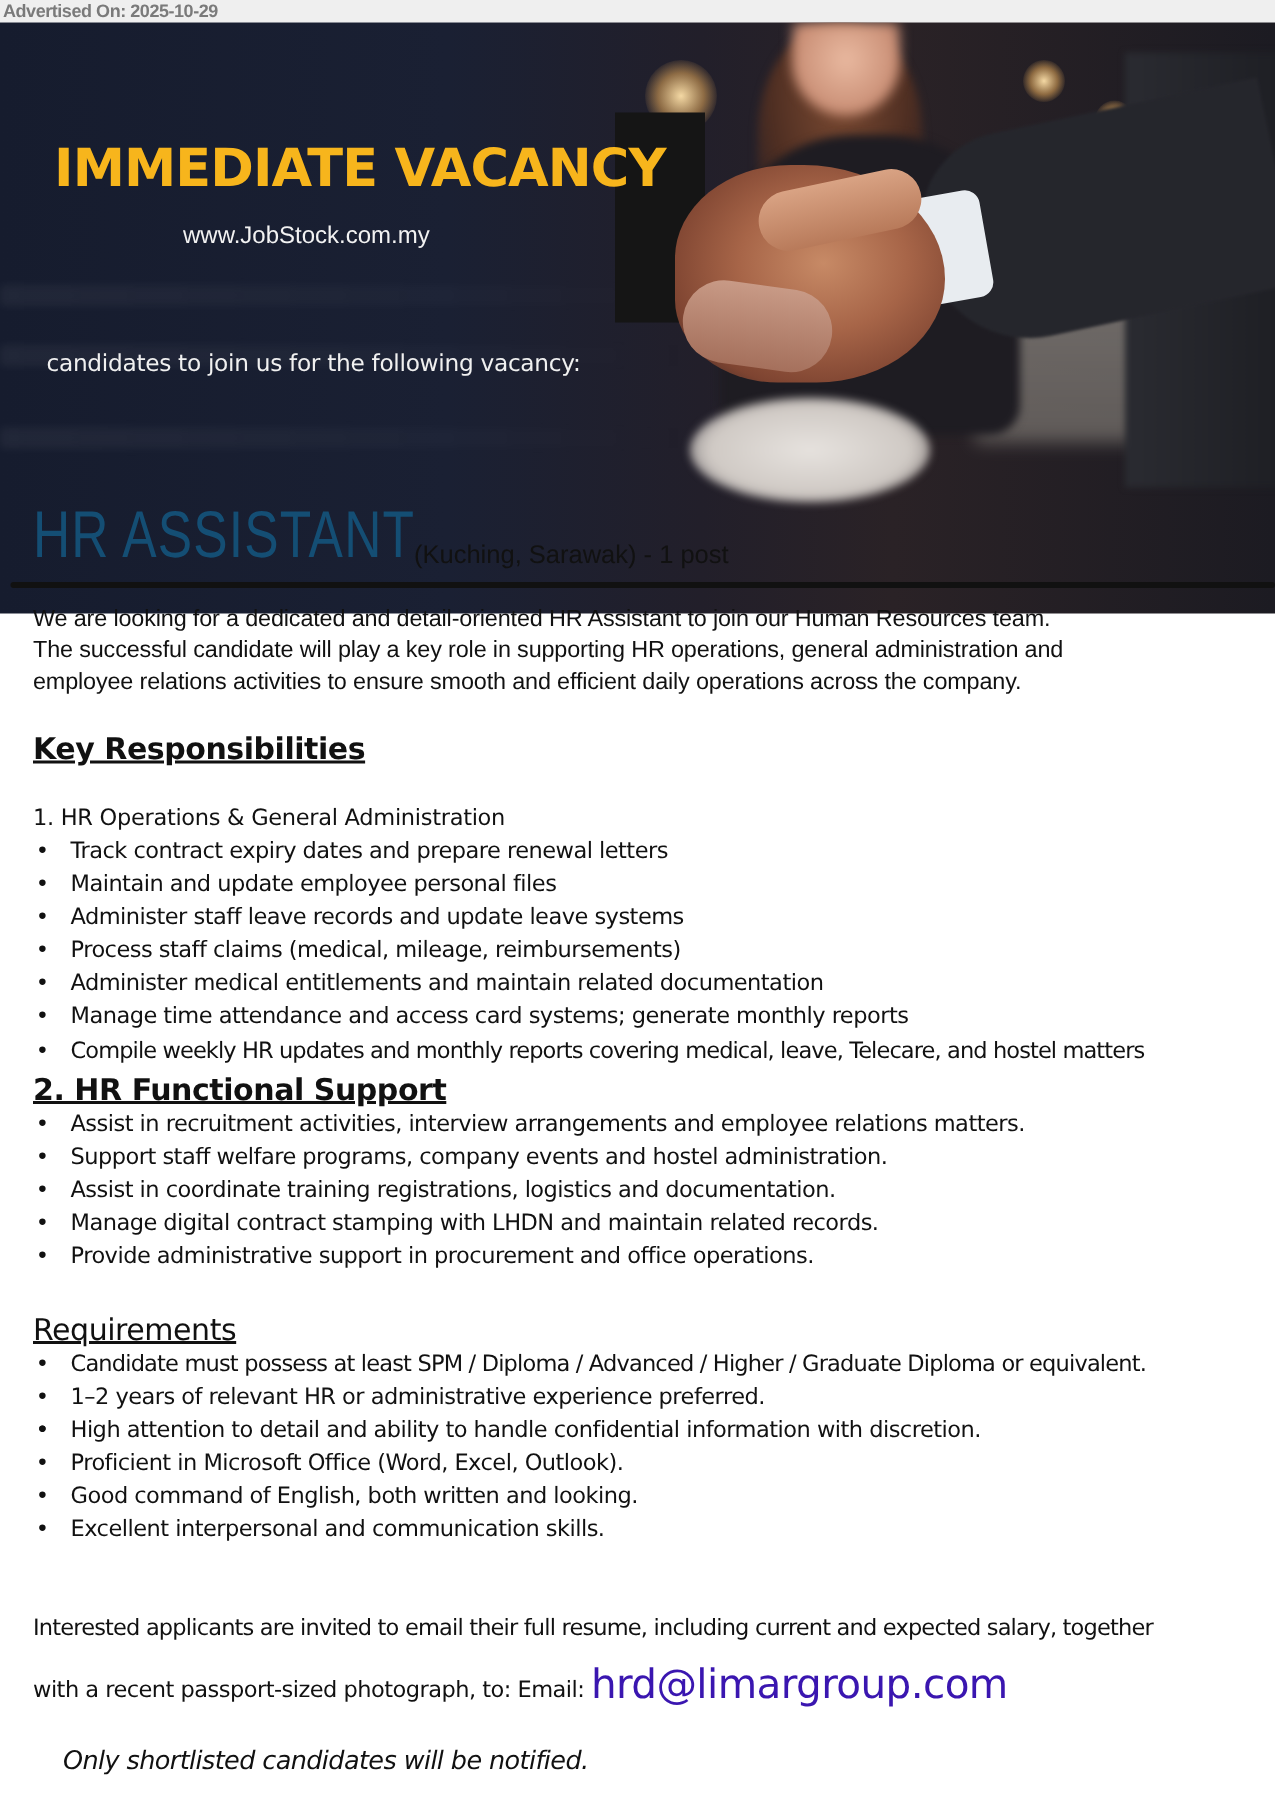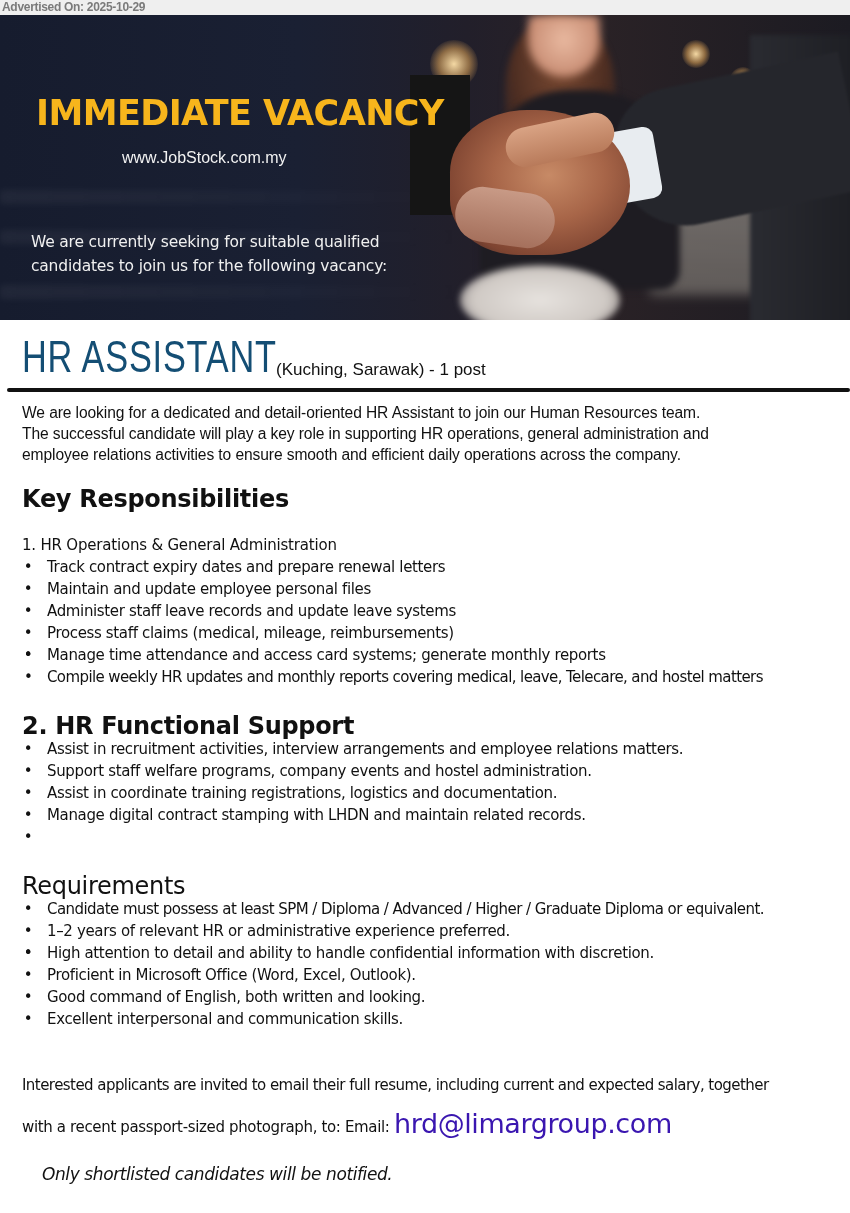--- a/index.html
+++ b/index.html
@@ -8,21 +8,21 @@
 
     .ad-date {
       position: absolute; left: 0; top: 0; width: 850px; height: 15px;
       background: #efefef; color: #7a7a7a;
       font-family: "Liberation Sans", sans-serif; font-weight: bold;
       font-size: 12px; line-height: 15px; padding-left: 2px;
       letter-spacing: -0.3px;
     }
 
     .banner {
-      position: absolute; left: 0; top: 15px; width: 850px; height: 305px;
+      position: absolute; left: 0; top: 15px; width: 850px; height: 394px;
       overflow: hidden;
       background: linear-gradient(90deg, #161c2e 0%, #1a2033 35%, #221f2a 55%, #2a2226 70%, #1c1b22 100%);
       text-decoration: underline;
     }
     .banner .streak { position: absolute; left: 0; width: 470px; height: 14px;
       background: linear-gradient(90deg, rgba(255,255,255,0.05), rgba(255,255,255,0.0)); filter: blur(3px); }
     .banner .bokeh { position: absolute; border-radius: 50%;
       background: radial-gradient(circle, rgba(255,226,170,0.95) 0%, rgba(230,170,90,0.55) 45%, rgba(200,140,70,0) 75%); }
     .photo { position: absolute; left: 420px; top: 0; width: 430px; height: 305px; }
     .photo .woman-hair { position: absolute; left: 85px; top: 0; width: 110px; height: 150px;
@@ -81,21 +81,21 @@
       background: #111; border-radius: 2px;
     }
 
     .body-text {
       position: absolute; left: 22px; top: 402px; width: 820px;
       font-family: "Liberation Sans", sans-serif; font-size: 15.6px; line-height: 21px; color: #111;
       letter-spacing: -0.1px;
     }
 
     .section { position: absolute; left: 22px; width: 820px; font-family: "DejaVu Sans", sans-serif; color: #111; }
-    .section h2 { font-size: 24px; font-weight: bold; line-height: 24px; letter-spacing: -0.3px; }
+    .section h2 { font-size: 20px; font-weight: bold; line-height: 24px; letter-spacing: -0.3px; text-decoration: underline; }
     .section h3 { font-size: 15px; font-weight: normal; line-height: 22px; letter-spacing: -0.2px; margin-top: 23px; }
     .section h2.plain { font-weight: normal; }
     .section ul { list-style: none; }
     .section li { position: relative; padding-left: 25px; font-size: 15px; line-height: 22.1px; letter-spacing: -0.35px; white-space: nowrap; }
     .section li .bullet { position: absolute; left: 0; top: 0; width: 12px; text-align: center; }
 
     .sec-key { top: 487px; }
     .sec-func { top: 714px; }
     .sec-req { top: 874px; }
 
@@ -137,21 +137,20 @@
     <div class="cuff"></div>
     <div class="left-sleeve"></div>
     <div class="hands"></div>
     <div class="fingers"></div>
     <div class="thumb"></div>
   </div>
 
   <div class="banner-title">IMMEDIATE VACANCY</div>
   <div class="banner-url">www.JobStock.com.my</div>
   <div class="banner-intro">
-    <div>We are currently seeking for suitable qualified</div>
     <div>candidates to join us for the following vacancy:</div>
   </div>
 </div>
 
 <div class="job-header">
   <div class="job-title">HR ASSISTANT</div>
   <div class="job-location">(Kuching, Sarawak)  - 1 post</div>
   <div class="job-rule"></div>
 </div>
 
@@ -162,34 +161,34 @@
 </div>
 
 <div class="section sec-key">
   <h2>Key Responsibilities</h2>
   <h3>1. HR Operations &amp; General Administration</h3>
   <ul>
     <li><span class="bullet">•</span><span>Track contract expiry dates and prepare renewal letters</span></li>
     <li><span class="bullet">•</span><span>Maintain and update employee personal files</span></li>
     <li><span class="bullet">•</span><span>Administer staff leave records and update leave systems</span></li>
     <li><span class="bullet">•</span><span>Process staff claims (medical, mileage, reimbursements)</span></li>
-    <li><span class="bullet">•</span></li>
+    <li><span class="bullet">•</span><span>Administer medical entitlements and maintain related documentation</span></li>
     <li><span class="bullet">•</span><span>Manage time attendance and access card systems; generate monthly reports</span></li>
     <li style="letter-spacing:-0.6px;"><span class="bullet">•</span><span>Compile weekly HR updates and monthly reports covering medical, leave, Telecare, and hostel matters</span></li>
   </ul>
 </div>
 
 <div class="section sec-func">
   <h2>2. HR Functional Support</h2>
   <ul>
     <li><span class="bullet">•</span><span>Assist in recruitment activities, interview arrangements and employee relations matters.</span></li>
     <li><span class="bullet">•</span><span>Support staff welfare programs, company events and hostel administration.</span></li>
     <li><span class="bullet">•</span><span>Assist in coordinate training registrations, logistics and documentation.</span></li>
     <li><span class="bullet">•</span><span>Manage digital contract stamping with LHDN and maintain related records.</span></li>
-    <li><span class="bullet">•</span></li>
+    <li><span class="bullet">•</span><span>Provide administrative support in procurement and office operations.</span></li>
   </ul>
 </div>
 
 <div class="section sec-req">
   <h2 class="plain">Requirements</h2>
   <ul>
     <li style="letter-spacing:-0.55px;"><span class="bullet">•</span><span>Candidate must possess at least SPM / Diploma / Advanced / Higher / Graduate Diploma or equivalent.</span></li>
     <li><span class="bullet">•</span><span>1–2 years of relevant HR or administrative experience preferred.</span></li>
     <li><span class="bullet">•</span></li>
     <li><span class="bullet">•</span><span>High attention to detail and ability to handle confidential information with discretion.</span></li>

